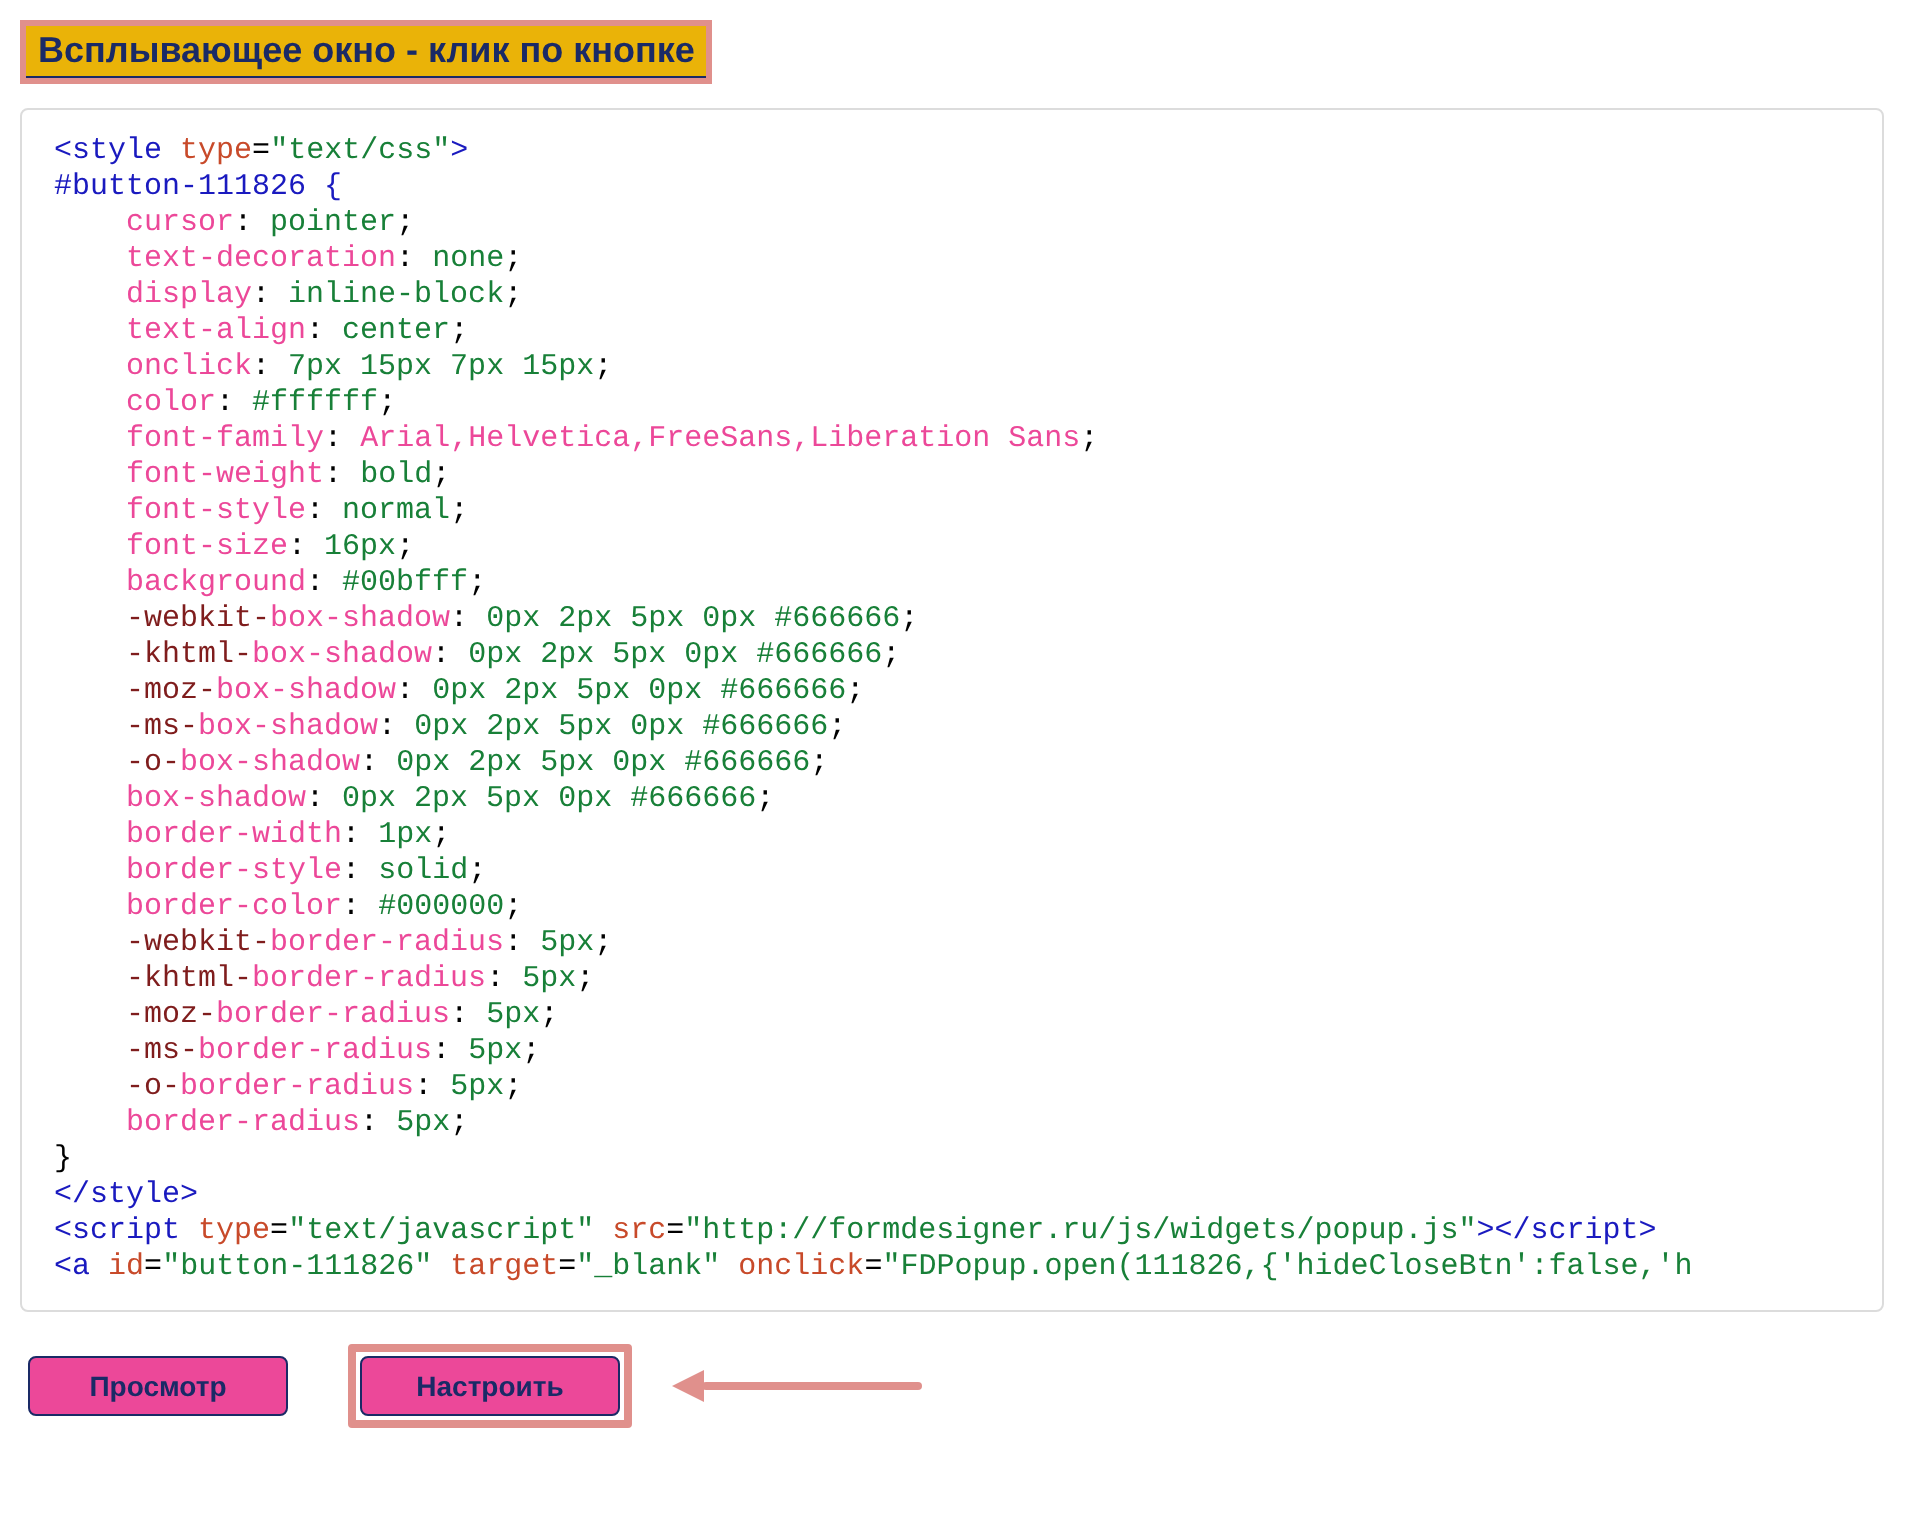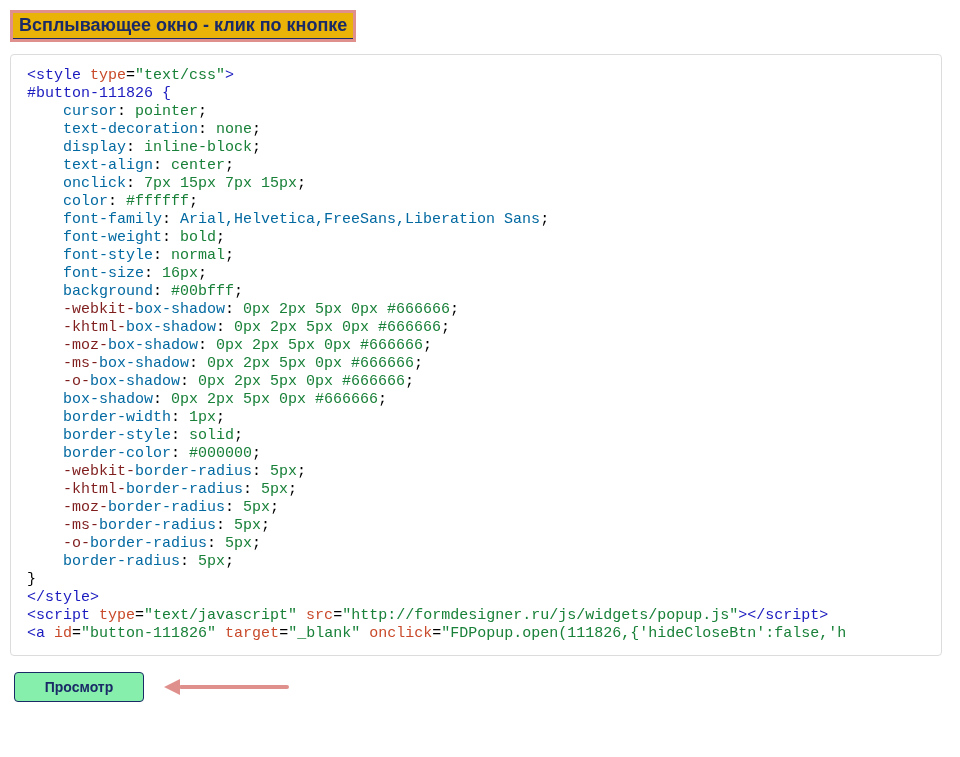--- a/index.html
+++ b/index.html
@@ -39,36 +39,36 @@
     font-size: 15px;
     line-height: 18px;
     margin: 0;
     padding-bottom: 6px;
     white-space: pre;
   }
   .hl-tag     { color: #1a1abf; }
   .hl-attr    { color: #c84a2a; }
   .hl-string  { color: #188038; }
   .hl-selector{ color: #1a1abf; }
-  .hl-css     { color: #0369a1; }
+  .hl-css     { color: #ec4899; }
   .hl-val     { color: #188038; }
   .hl-prefix  { color: #7f1d1d; }
 
   .btn-row {
     display: flex;
     align-items: center;
     gap: 30px;
     margin-top: 16px;
     padding-left: 4px;
   }
   .btn {
     font-size: 14px;
     font-weight: bold;
     color: #1a2a66;
-    background: #86efac;
+    background: #ec4899;
     border: 1px solid #1a2a66;
     border-radius: 4px;
     padding: 6px 20px;
     cursor: pointer;
     min-width: 130px;
     text-align: center;
   }
   .btn-highlight-wrap {
     border: 4px solid #e0908c;
     padding: 2px;
@@ -138,20 +138,23 @@
     <span class="hl-css">border-radius</span>: <span class="hl-val">5px</span>;
 }
 <span class="hl-tag">&lt;/style&gt;</span>
 <span class="hl-tag">&lt;script</span> <span class="hl-attr">type</span>=<span class="hl-string">"text/javascript"</span> <span class="hl-attr">src</span>=<span class="hl-string">"http://formdesigner.ru/js/widgets/popup.js"</span><span class="hl-tag">&gt;</span><span class="hl-tag">&lt;/script&gt;</span>
 <span class="hl-tag">&lt;a</span> <span class="hl-attr">id</span>=<span class="hl-string">"button-111826"</span> <span class="hl-attr">target</span>=<span class="hl-string">"_blank"</span> <span class="hl-attr">onclick</span>=<span class="hl-string">"FDPopup.open(111826,{'hideCloseBtn':false,'h</span></pre>
   </div>
 </div>
 
 <div class="btn-row">
   <button class="btn">Просмотр</button>
+  <span class="btn-highlight-wrap">
+    <button class="btn">Настроить</button>
+  </span>
   <span class="arrow">
     <span class="arrow-head"></span>
     <span class="arrow-line"></span>
   </span>
 </div>
 
 
 
 
 </body></html>

